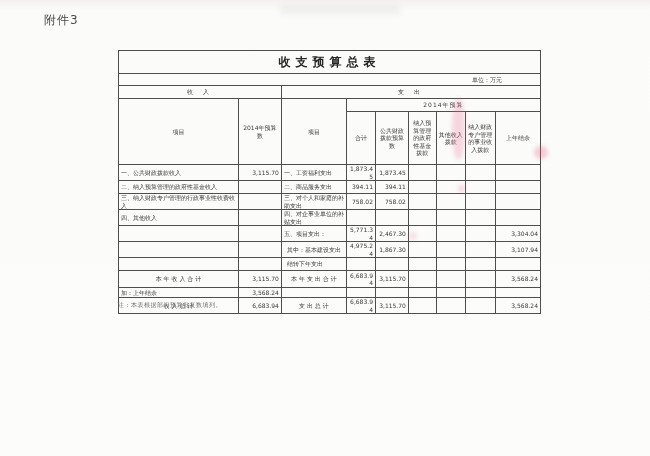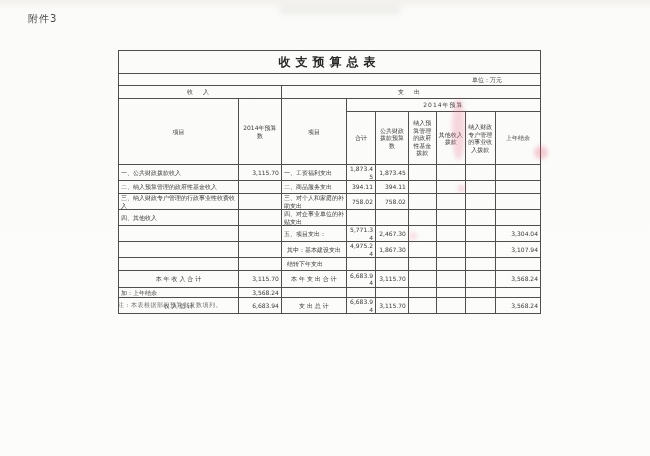--- a/index.html
+++ b/index.html
@@ -2,21 +2,21 @@
 <html><head>
 <meta charset="utf-8">
 <style>
   html,body{margin:0;padding:0;background:#eceae6;}
   .page{
     position:relative;width:650px;height:456px;margin:0 auto;
     background:linear-gradient(180deg,#f2f1ee 0,#fbfbf9 10px,#fcfcfb 100%);
     font-family:"DejaVu Sans","Liberation Sans",sans-serif;
     color:#333;overflow:hidden;
   }
-  .attachment{position:absolute;left:28px;top:12px;font-size:10px;color:#4a4a4a;letter-spacing:1px;}
+  .attachment{position:absolute;left:44px;top:12px;font-size:12px;color:#4a4a4a;letter-spacing:1px;}
   .sheet{position:absolute;left:118px;top:50px;width:423px;}
   table{width:100%;border-collapse:collapse;table-layout:fixed;}
   td,th{border:1px solid #4e4e4c;padding:0 2px;font-size:6px;line-height:1.25;
         font-weight:normal;color:#3a3a38;overflow:hidden;vertical-align:middle;
         word-break:break-all;}
   th.title-cell{height:22px;font-size:12px;font-weight:bold;letter-spacing:5px;
         text-align:center;color:#262624;}
   td.unit-cell{height:11px;text-align:right;padding-right:38px;border-bottom:1px solid #4e4e4c;color:#4a4a48;}
   td.section{height:12px;text-align:center;letter-spacing:4px;}
   td.band{height:12px;text-align:center;letter-spacing:1px;}

